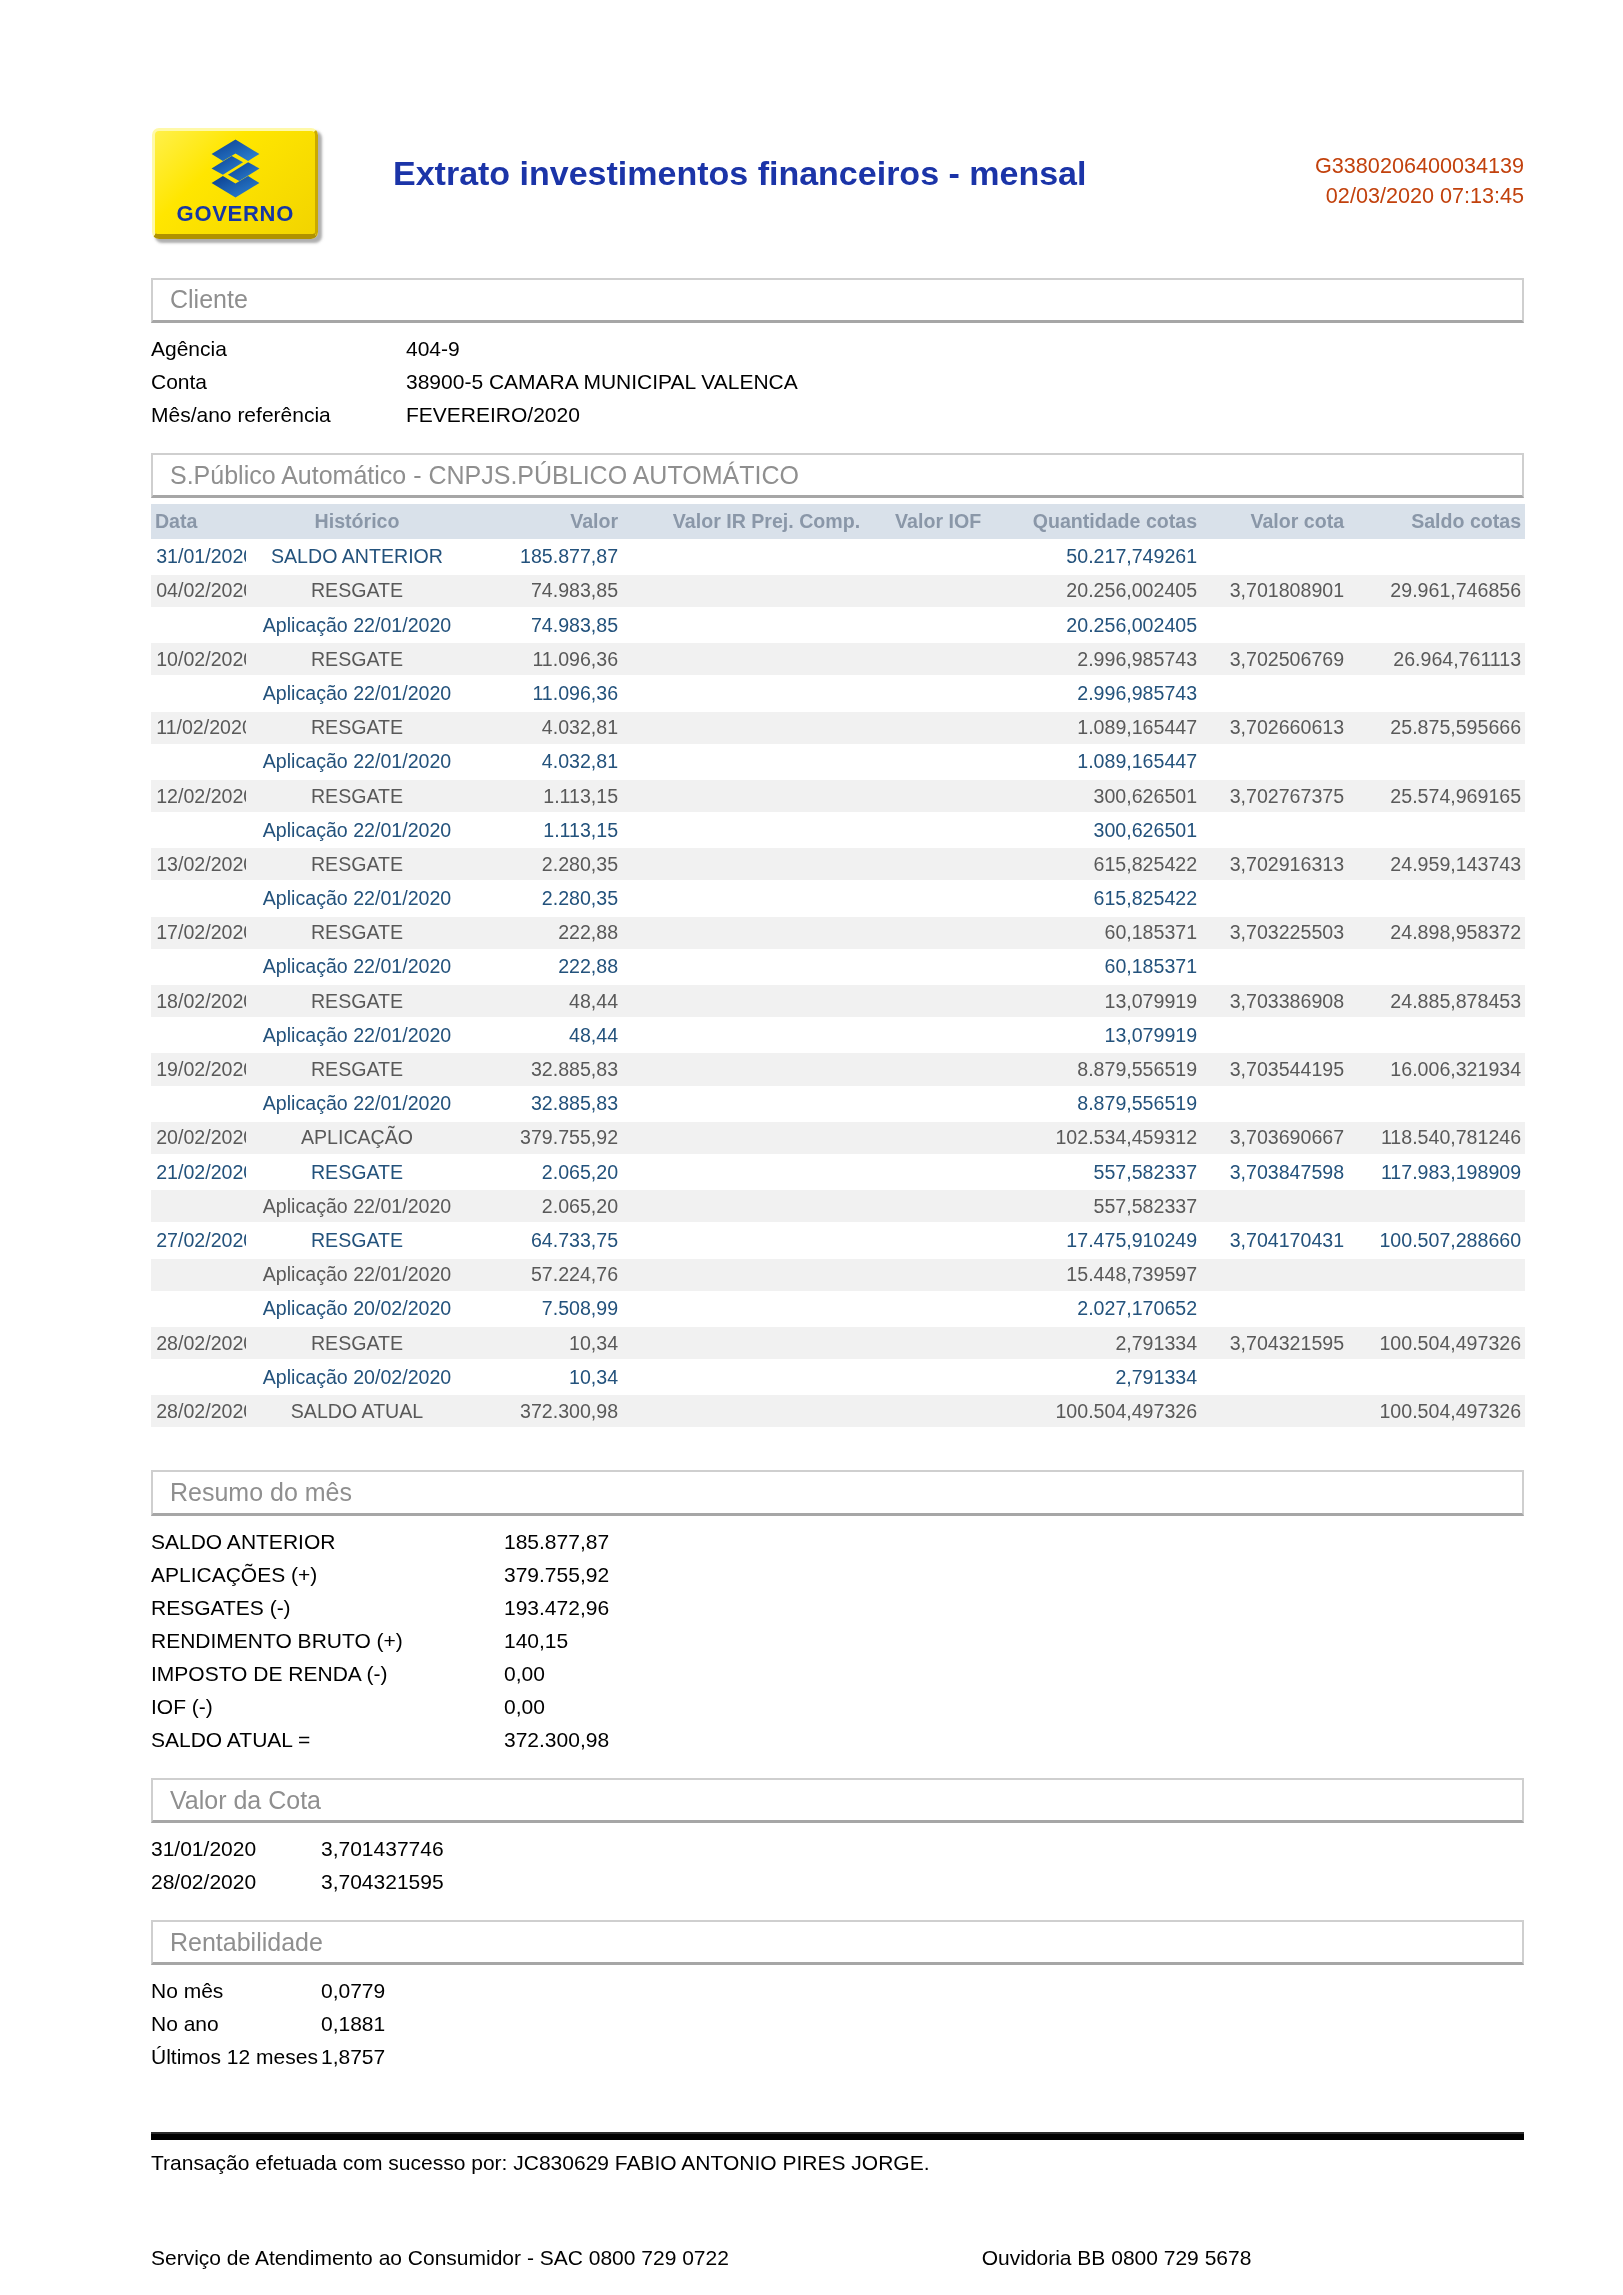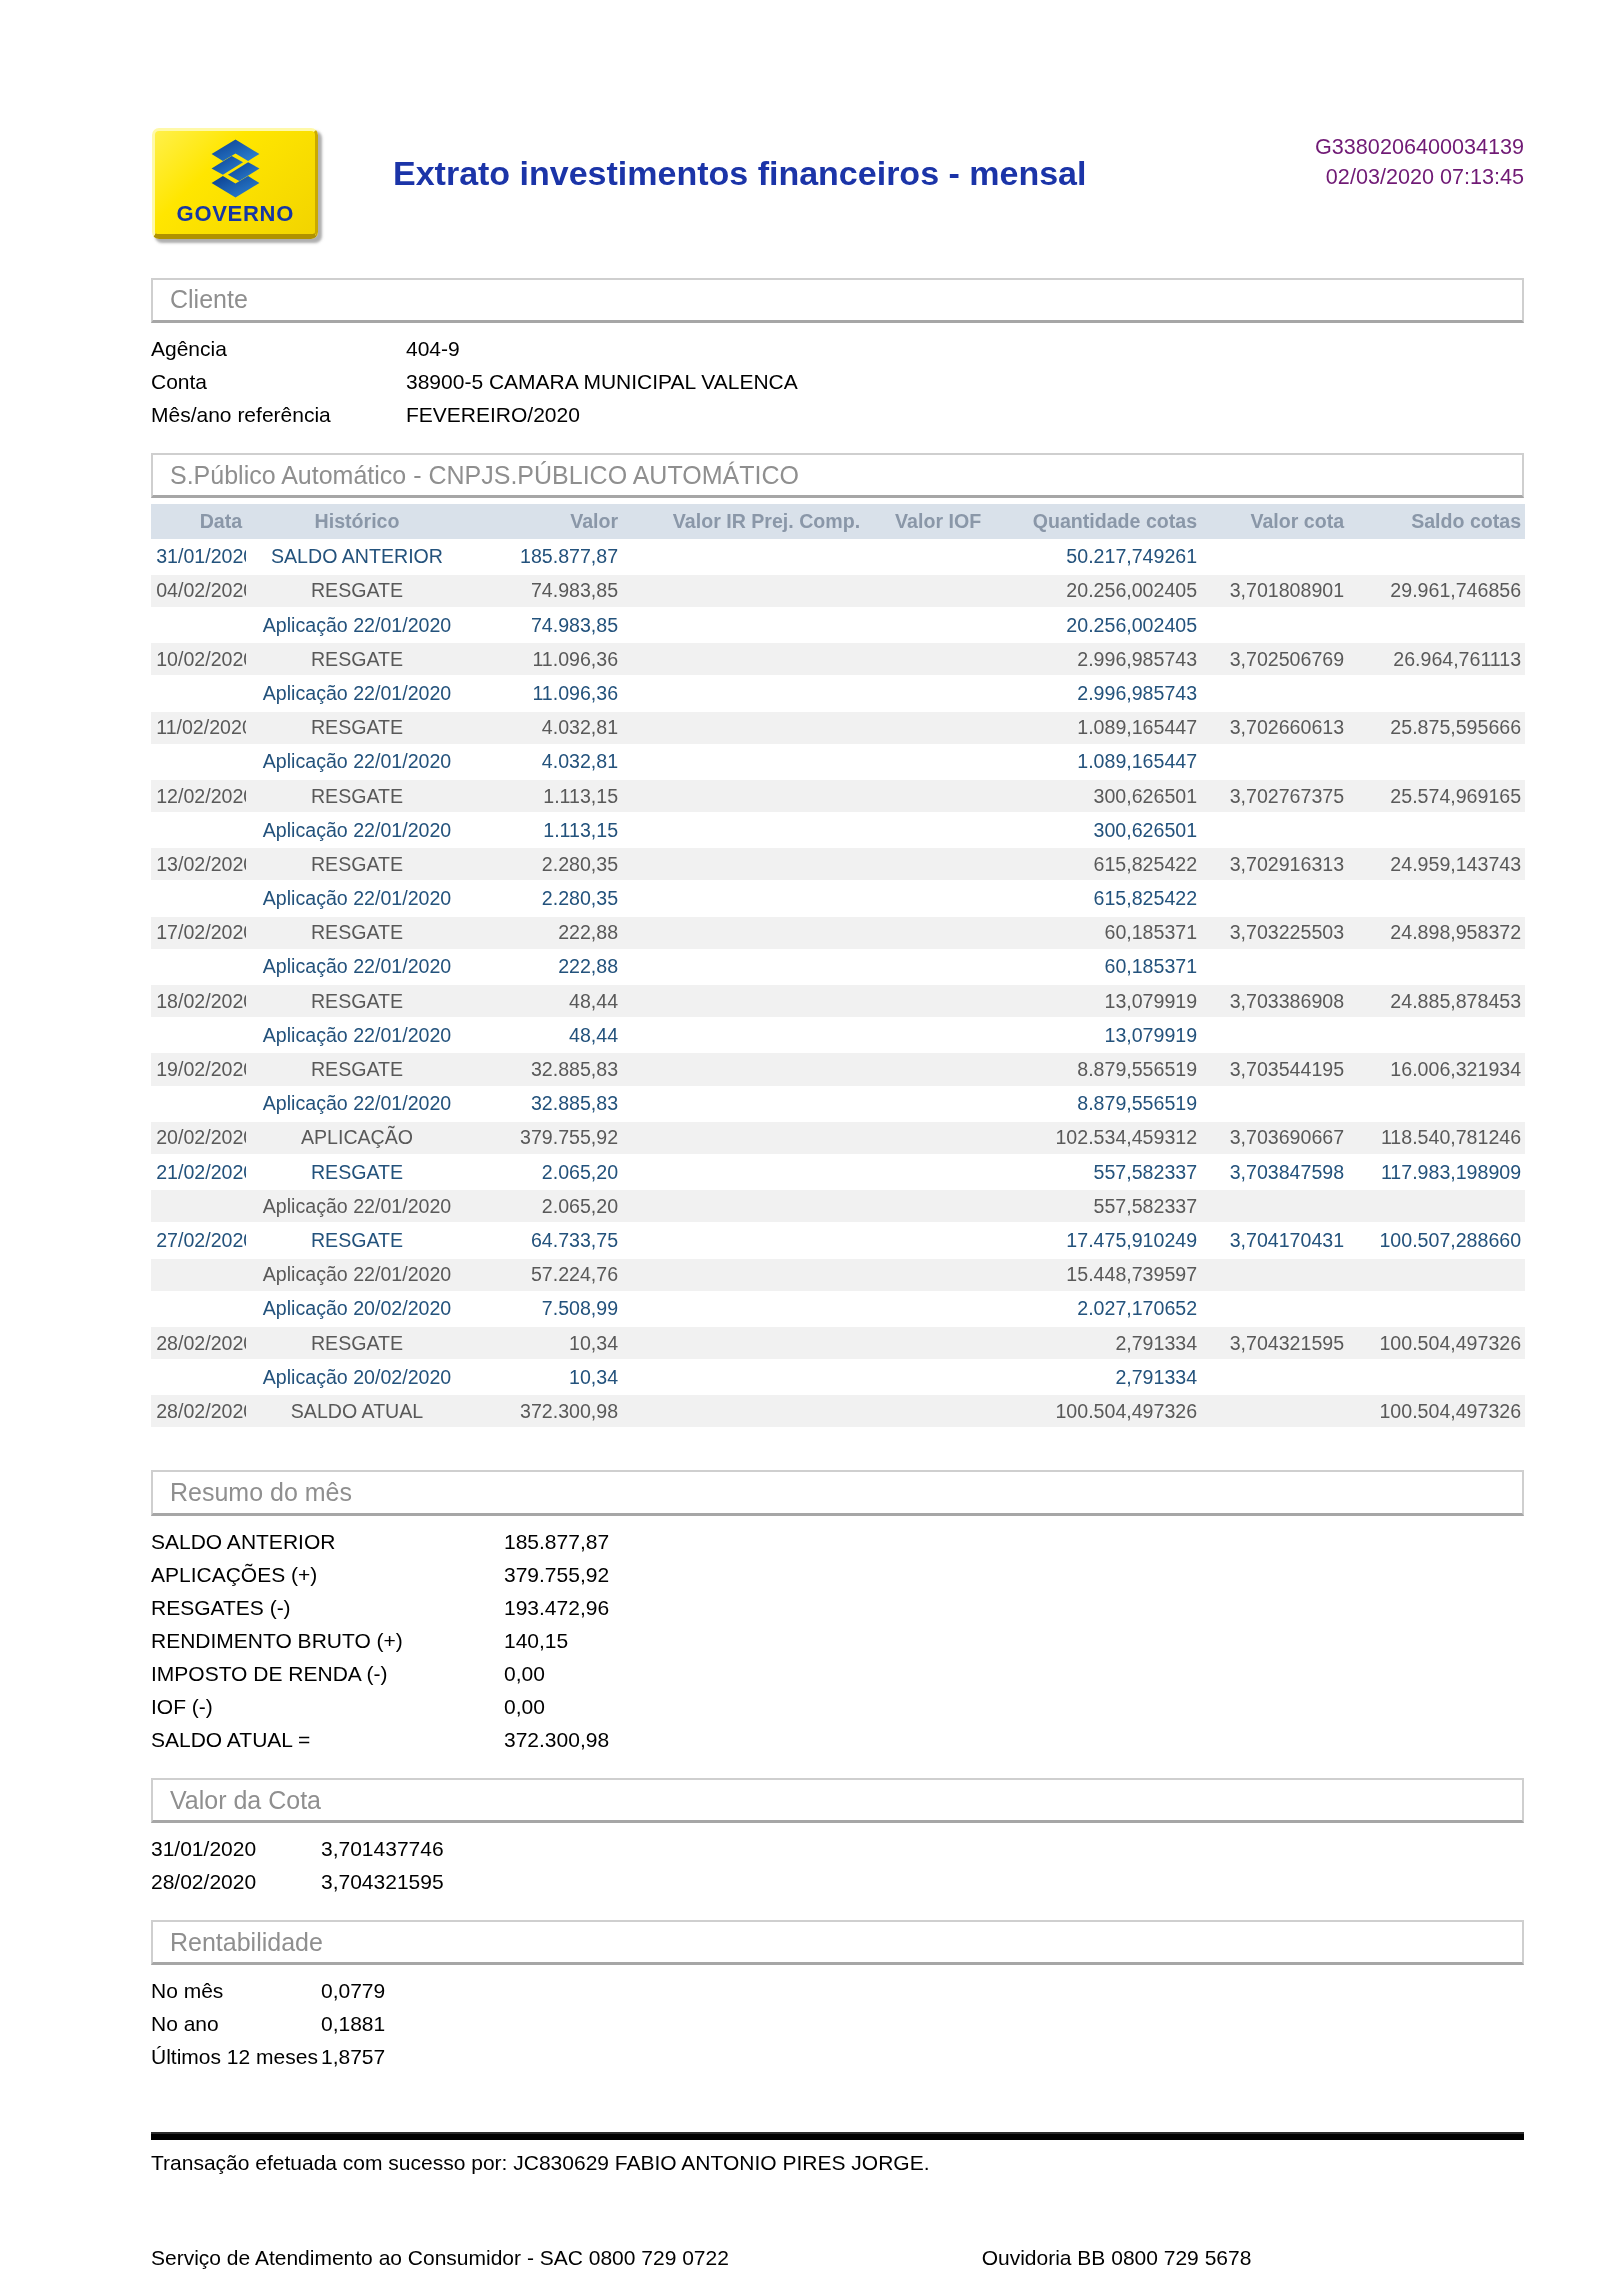--- a/index.html
+++ b/index.html
@@ -22,40 +22,40 @@
   header{position:relative;height:134px;margin-bottom:19.6px;}
   .logo{position:absolute;left:1.3px;top:3.9px;width:166px;height:111px;
         background:linear-gradient(135deg,#FFF04A 0%,var(--logo_yellow) 35%,#F2D400 100%);
         border-top:3.3px solid #FFF9A8;border-left:3.3px solid #FFF9A8;
         border-right:3.9px solid #C9A900;border-bottom:5.2px solid #B09200;
         border-radius:7px;box-shadow:3.3px 3.3px 2.6px rgba(110,110,110,.55);
         text-align:center;}
   .logo svg{margin-top:6.5px;}
   .logo-text{color:#1637A4;font-weight:800;font-size:22px;letter-spacing:0.7px;line-height:23.6px;}
   .title{position:absolute;left:242px;top:30px;color:var(--title_blue);font-size:34px;font-weight:700;}
-  .doc-meta{position:absolute;right:0;top:8px;text-align:right;font-size:21.6px;line-height:30px;color:#701a75;}
+  .doc-meta{position:absolute;right:0;top:27px;text-align:right;font-size:21.6px;line-height:30px;color:#c2410c;}
 
   
   .section-box{border:2px solid #CFCFCF;border-bottom:3.9px solid #A6A6A6;background:#fff;
                padding:5.9px 0 5.2px 17px;color:var(--section_title_gray);font-weight:400;font-size:25px;}
 
   
   .kv-list{margin:9.2px 0 22px 0;font-size:21px;}
   .kv-row{line-height:33px;white-space:nowrap;}
   .kv-label{display:inline-block;vertical-align:top;}
   .client  .kv-label{width:255px;}
   .summary .kv-label{width:353px;}
   .narrow  .kv-label{width:170px;}
   .kv-value{display:inline-block;}
 
   
   table{border-collapse:separate;border-spacing:0 2.6px;table-layout:fixed;width:1374px;margin-top:3.9px;font-size:19.6px;}
   th{background:var(--table_header_bg);color:var(--table_header_text);font-weight:700;padding:5.9px 3.9px;}
   td{padding:4.6px 3.9px;overflow:hidden;}
-  th.c-data{text-align:right;}
+  th.c-data{text-align:left;}
   th.c-hist,td.c-hist{text-align:center;}
   td.c-data{text-align:left;padding-left:5.2px;}
   .num{text-align:right;}
   tr.gray td{background:var(--row_alt_bg);color:var(--row_gray_text);}
   tr.blue td{background:#fff;color:var(--row_blue_text);}
 
   .statement-section{margin-bottom:41px;}
   .summary-section,.quota-section{margin-bottom:18.3px;}
 
   

